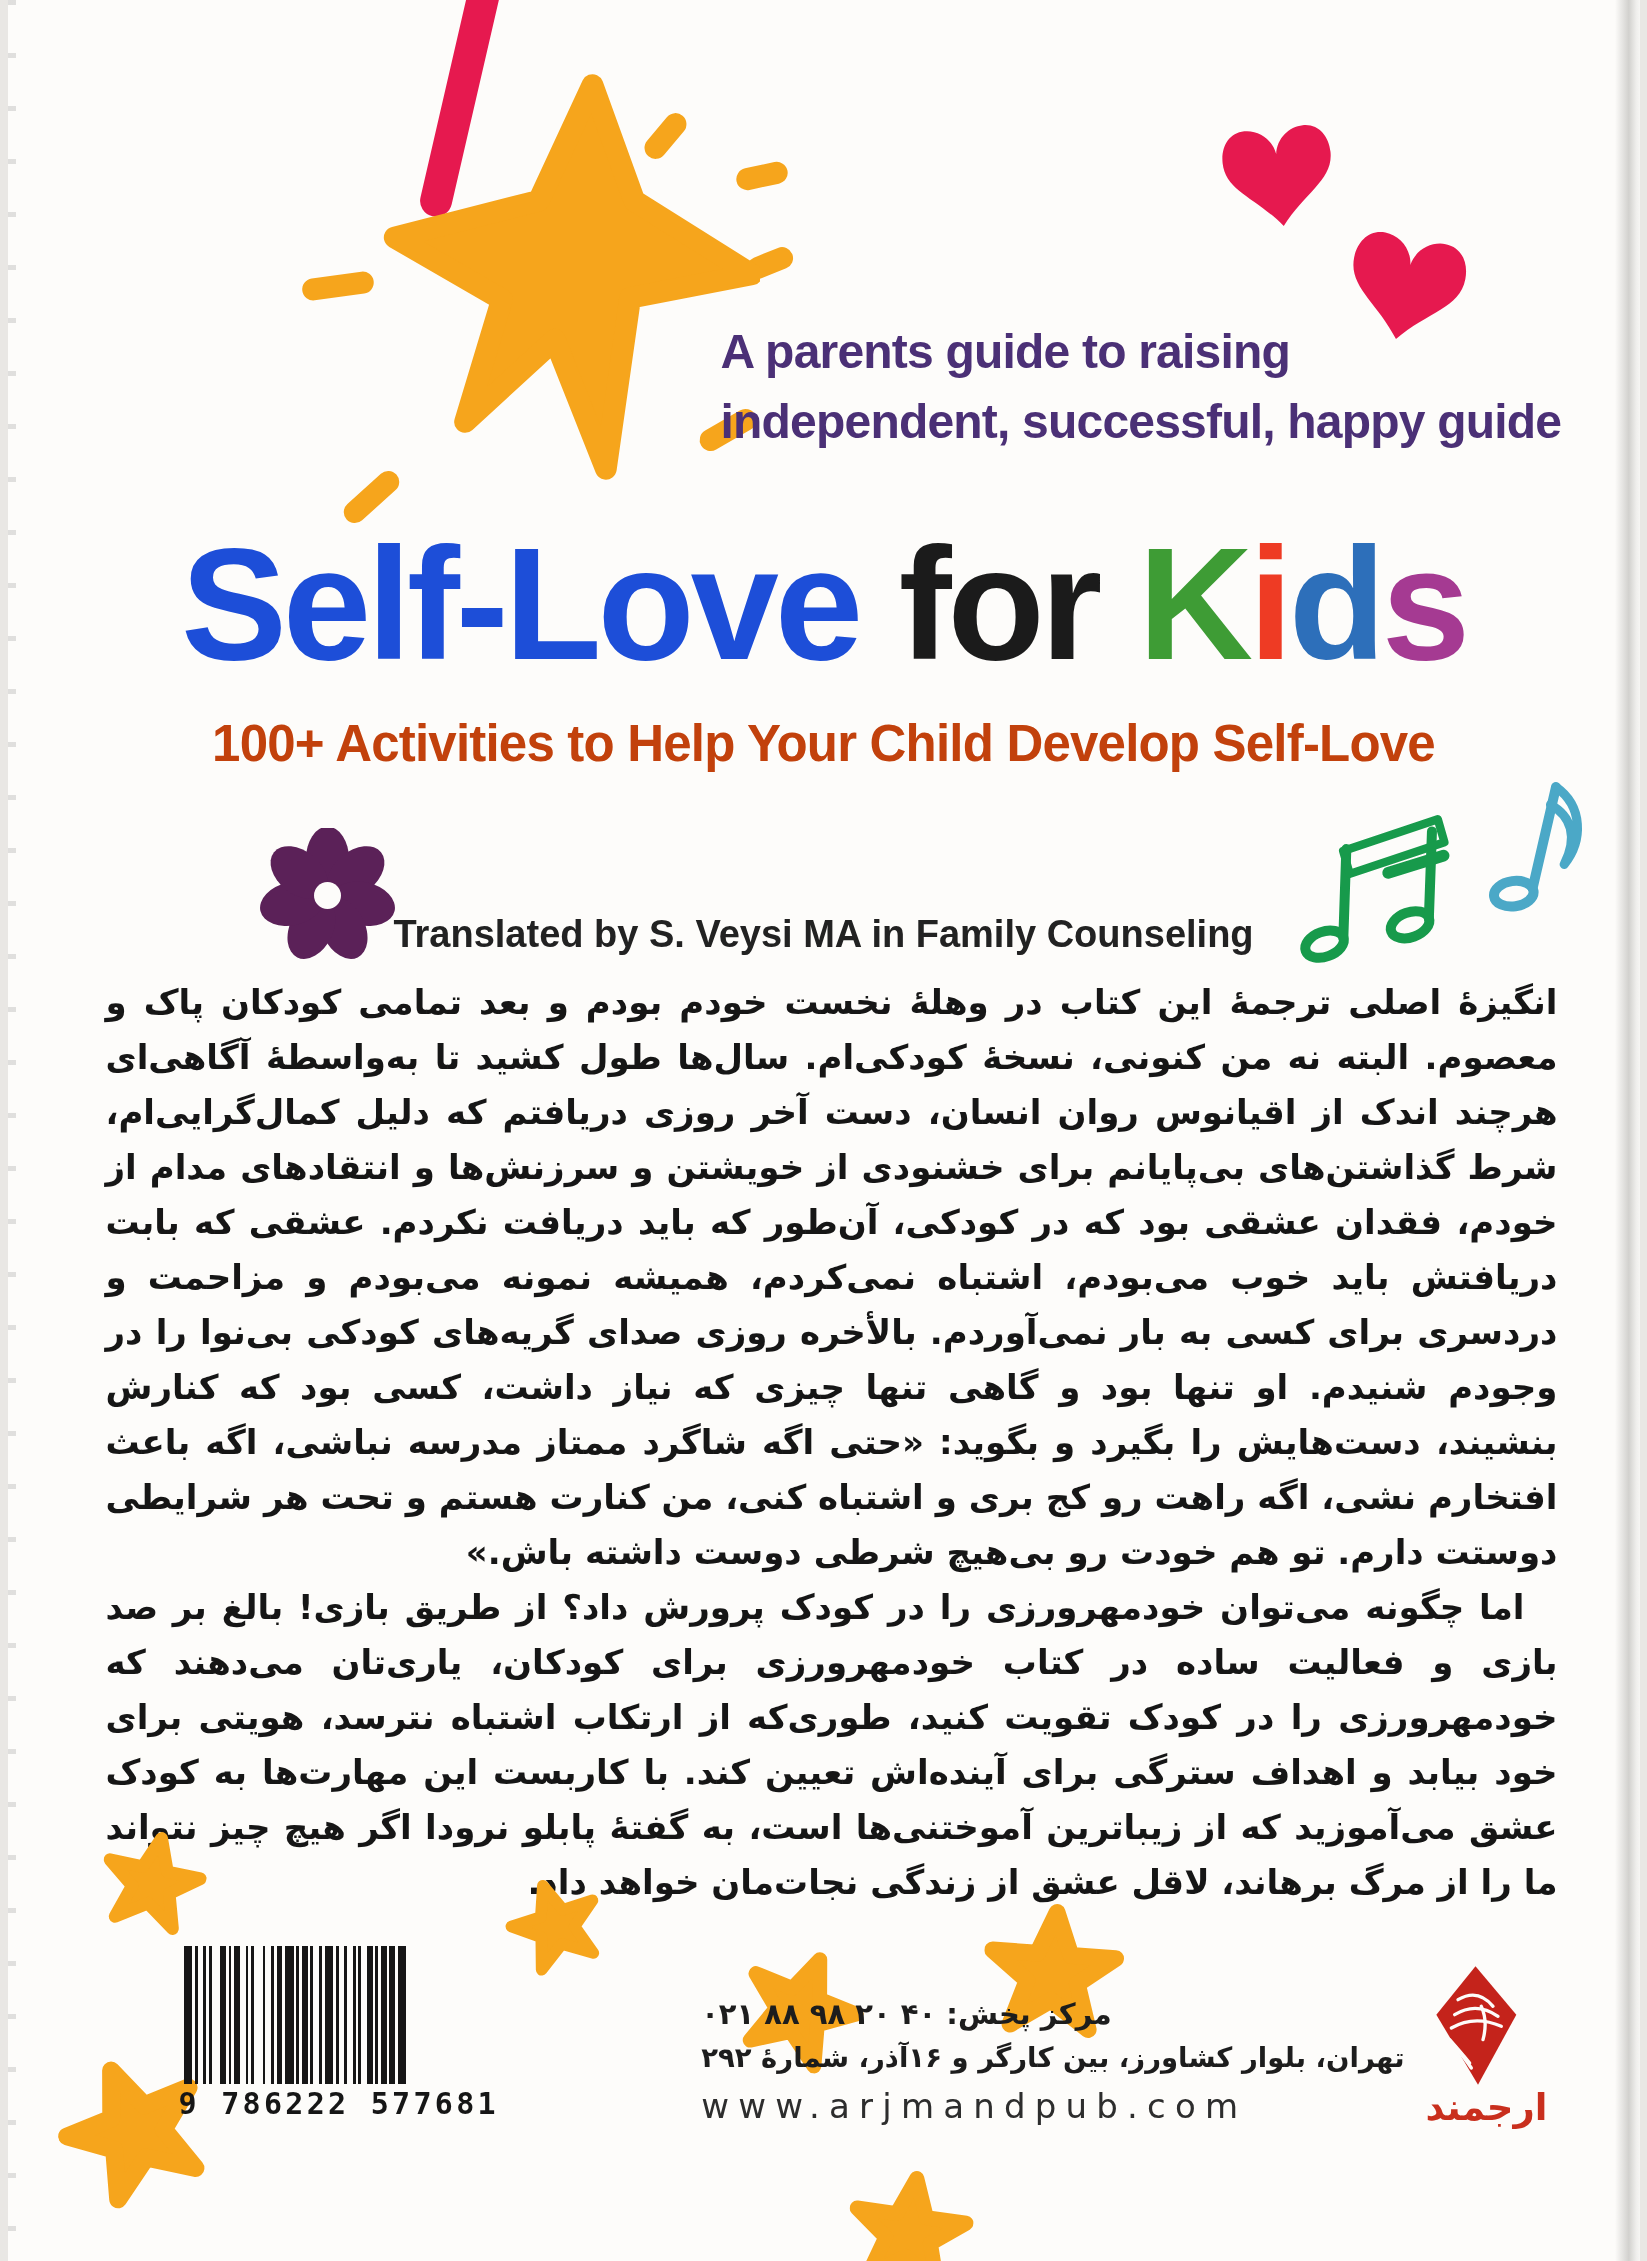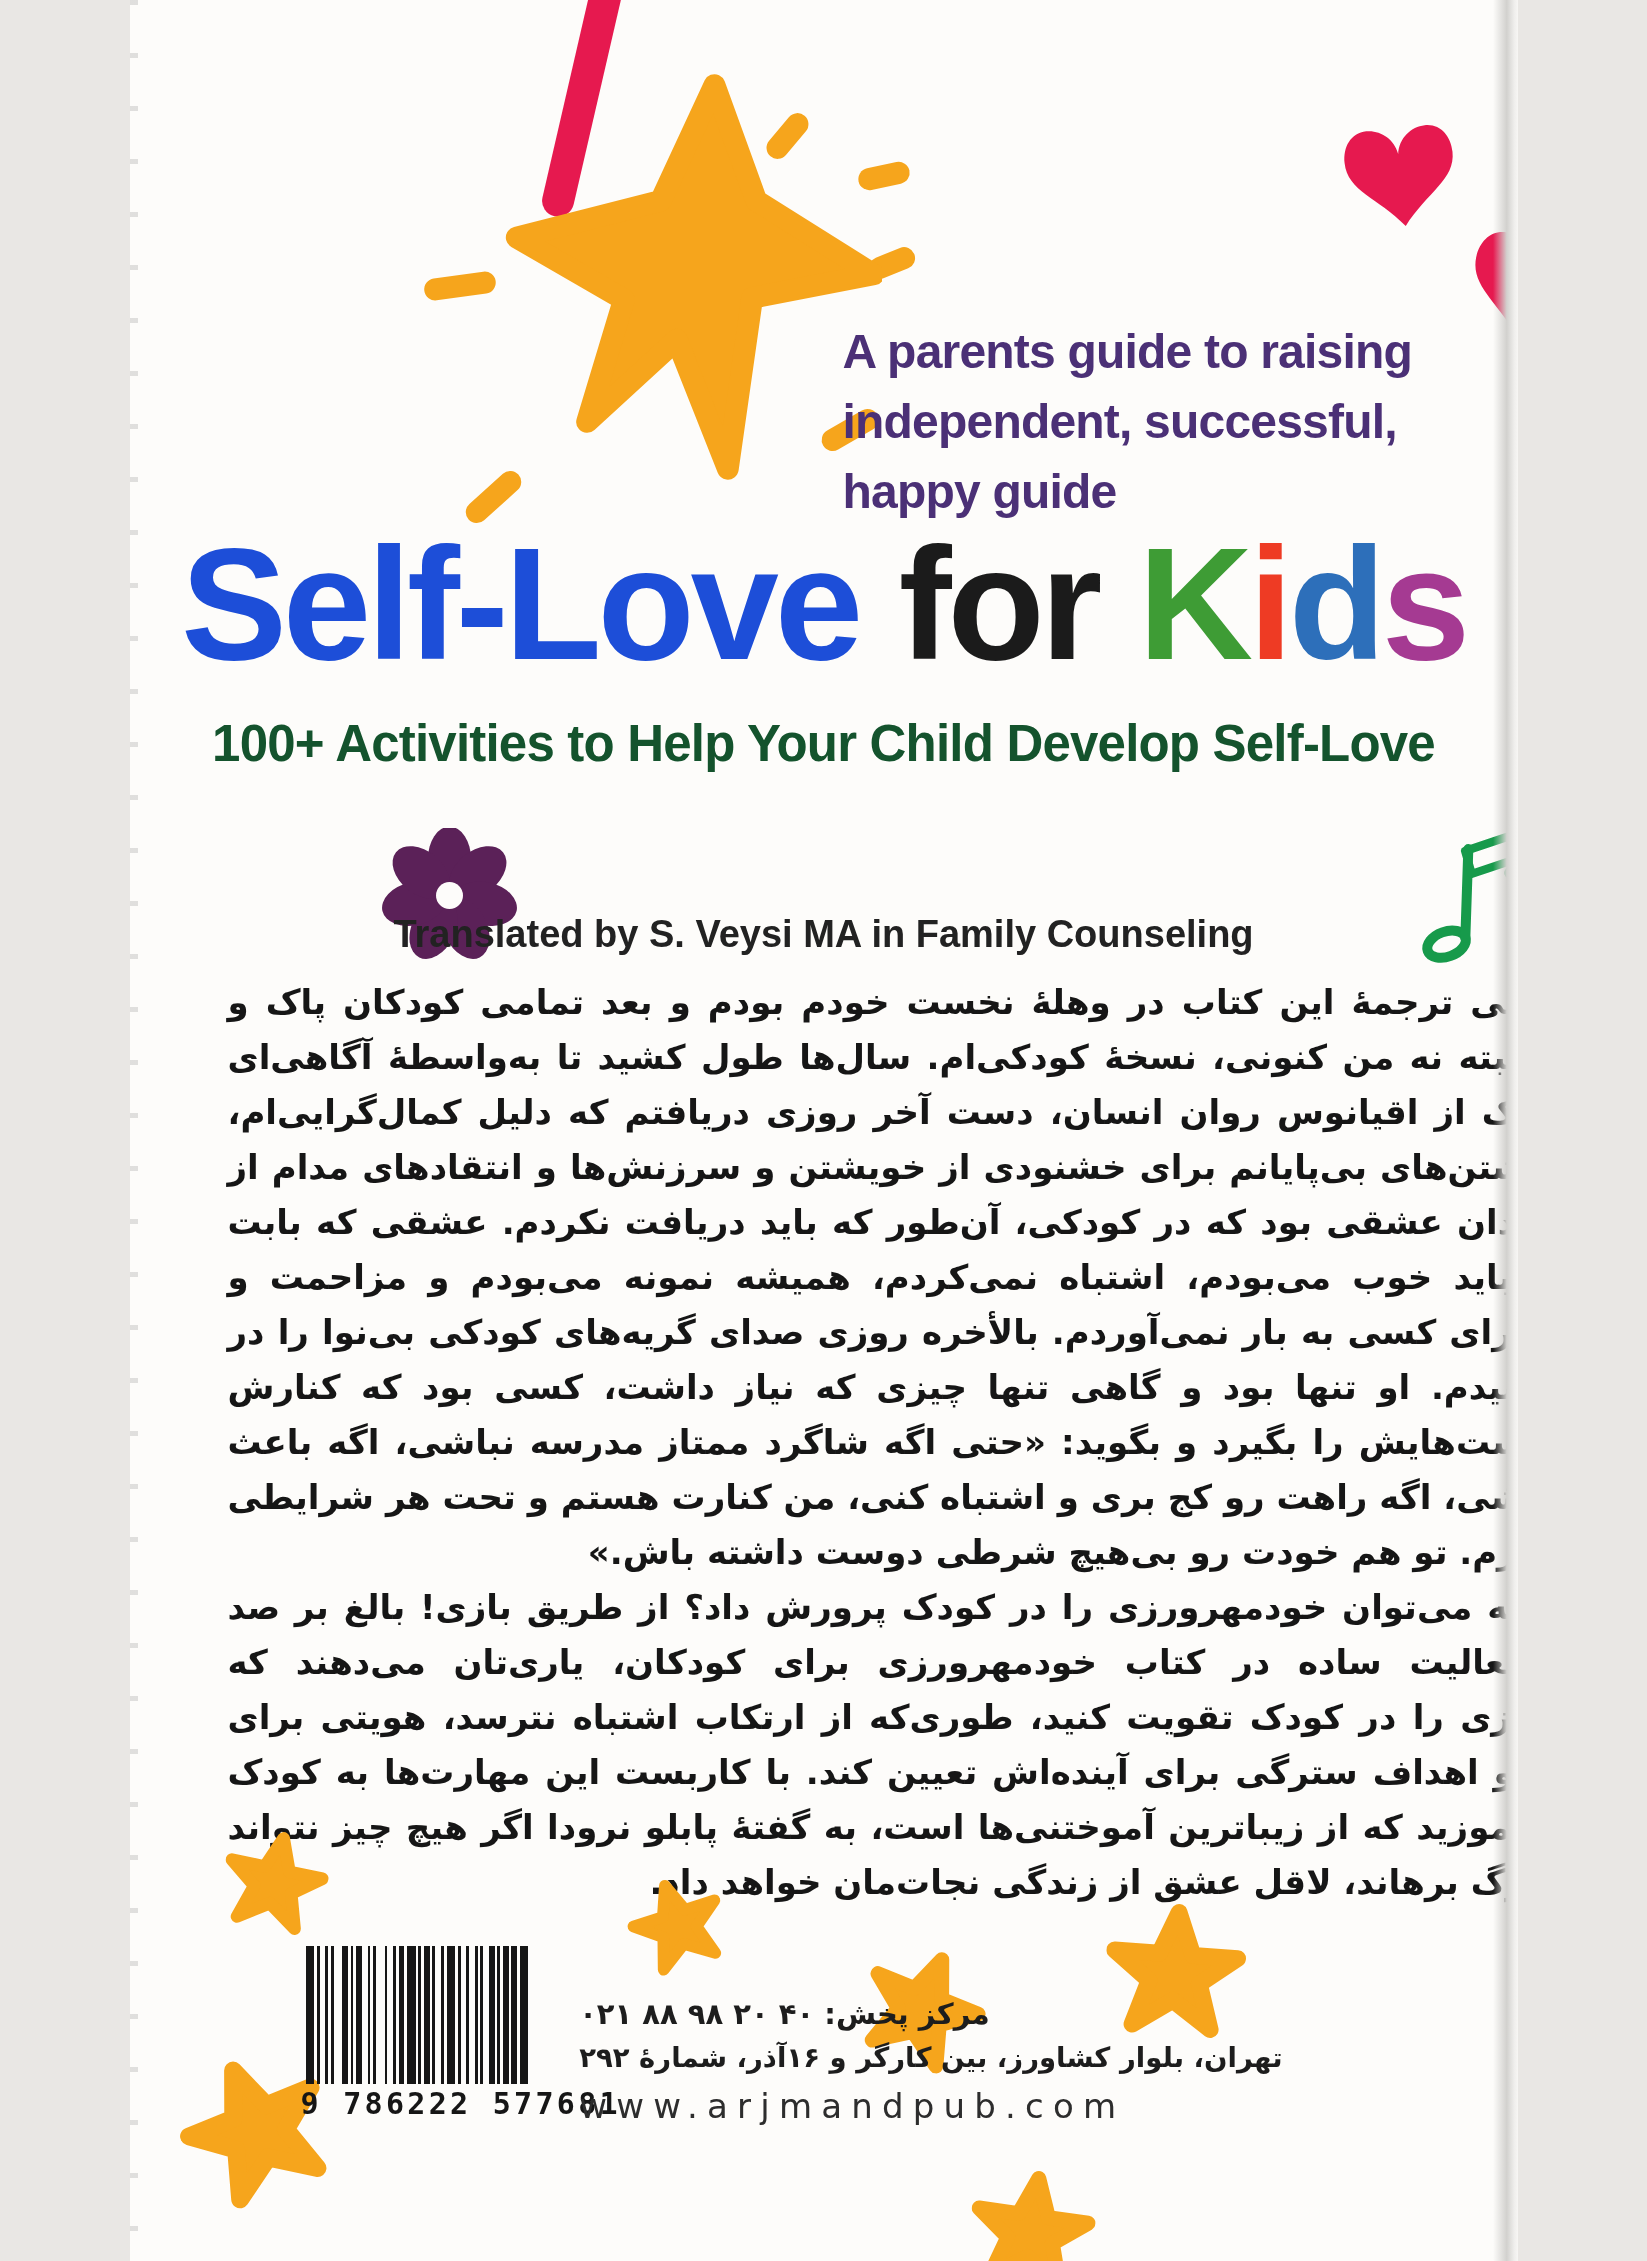--- a/index.html
+++ b/index.html
@@ -1,17 +1,17 @@
 <!DOCTYPE html>
 <html style="font-size:13.4px"><head>
 <meta charset="utf-8">
 <style>
   html,body{margin:0;padding:0;background:#e9e7e4;}
   #page{
-    position:relative;width:1388px;height:2261px;margin:0 auto;
+    position:relative;width:1632px;height:2261px;margin:0 auto;
     background:#fdfcfa;overflow:hidden;
     font-family:"Liberation Sans",sans-serif;color:#1a1a1a;
   }
   
   .edge-right{position:absolute;right:0;top:0;bottom:0;width:25px;
     background:linear-gradient(to right,rgba(0,0,0,0) 0%,#d2d1ce 55%,#efeeec 85%,#f7f6f4 100%);}
   .edge-left{position:absolute;left:0;top:0;bottom:0;width:8.3px;
     background:repeating-linear-gradient(180deg,rgba(90,90,90,.18) 0 5px,rgba(0,0,0,0) 5px 53px);}
   
   .ray{position:absolute;left:467px;top:-37px;width:32px;height:260px;border-radius:16px;
@@ -21,21 +21,21 @@
   .heart{position:absolute;}
   
   .tagline{position:absolute;left:713px;top:317px;font-weight:bold;font-size:48px;
     line-height:70px;letter-spacing:-0.8px;color:#4B3076;}
   .title{position:absolute;left:0;width:100%;top:519px;text-align:center;
     font-weight:bold;font-size:159px;line-height:1.08;letter-spacing:-4.2px;white-space:nowrap;}
   .title .t-red{color:#1d4ed8;}
   .title .t-black{color:#1b1b1b;}
   .k0{color:#3E9C35;} .k1{color:#EE3B24;} .k2{color:#2D6FBA;} .k3{color:#A53A92;}
   .subtitle{position:absolute;left:0;width:100%;top:714px;text-align:center;
-    font-weight:bold;font-size:51px;letter-spacing:-0.8px;color:#14532d;white-space:nowrap;}
+    font-weight:bold;font-size:51px;letter-spacing:-0.8px;color:#c2410c;white-space:nowrap;}
   .author{position:absolute;left:0;width:100%;top:843px;text-align:center;
     font-weight:bold;font-size:45px;color:#CC2127;}
   .translator{position:absolute;left:0;width:100%;top:913px;text-align:center;
     font-size:38px;font-weight:bold;color:#222;}
   .flower{position:absolute;left:252px;top:828px;width:135px;height:135px;}
   .note-green{position:absolute;left:1281px;top:814px;width:167px;height:150px;transform:rotate(-4deg);}
   .note-blue{position:absolute;left:1481px;top:761px;width:115px;height:163px;transform:rotate(6deg);}
   
   .persian{position:absolute;left:98px;top:975px;width:1452px;direction:rtl;
     font-family:"DejaVu Sans",sans-serif;font-weight:bold;font-size:34px;line-height:55px;

